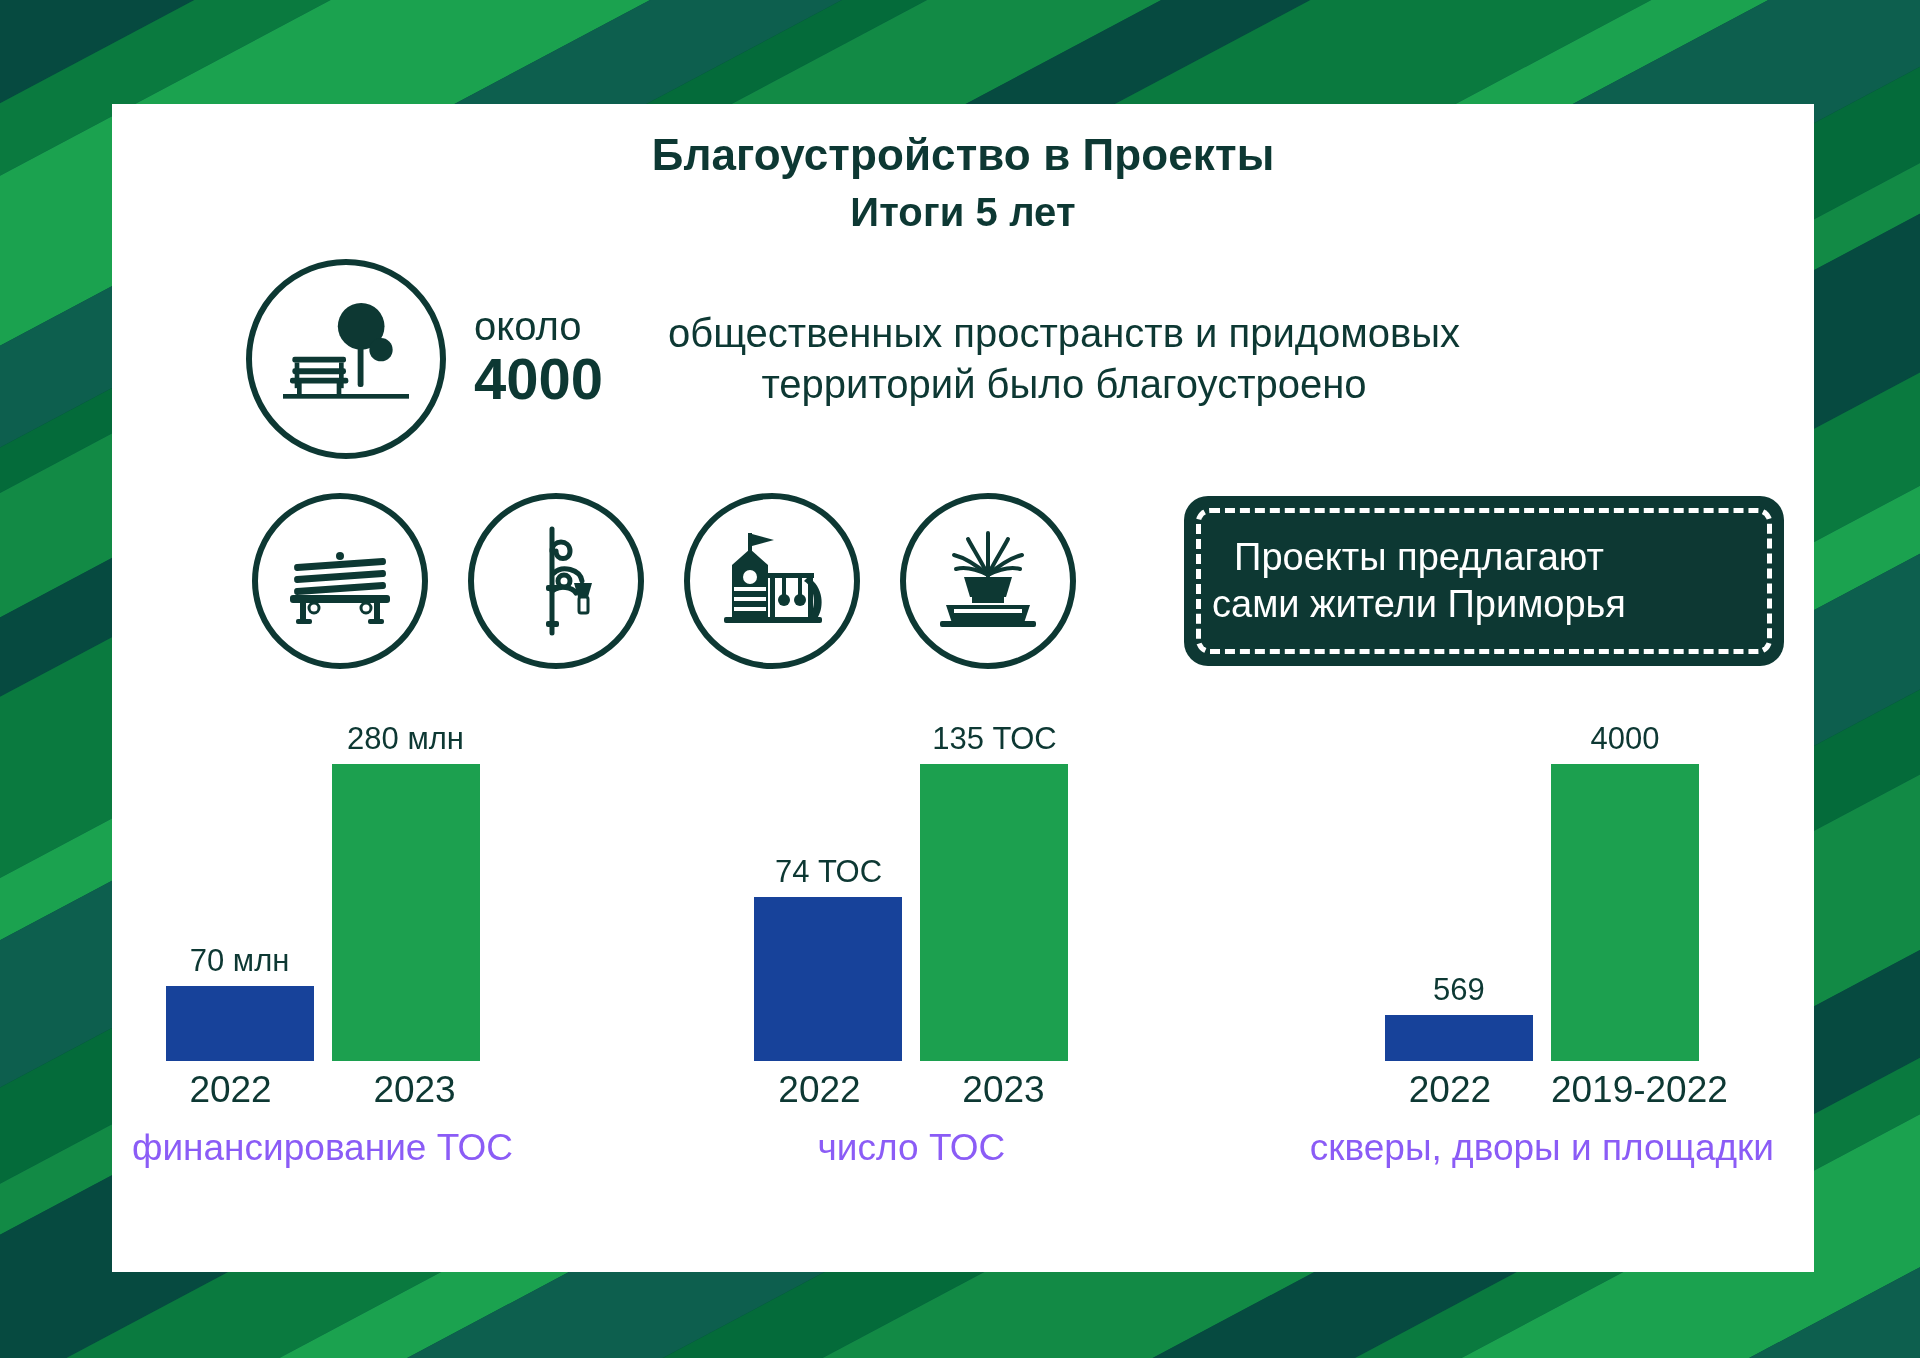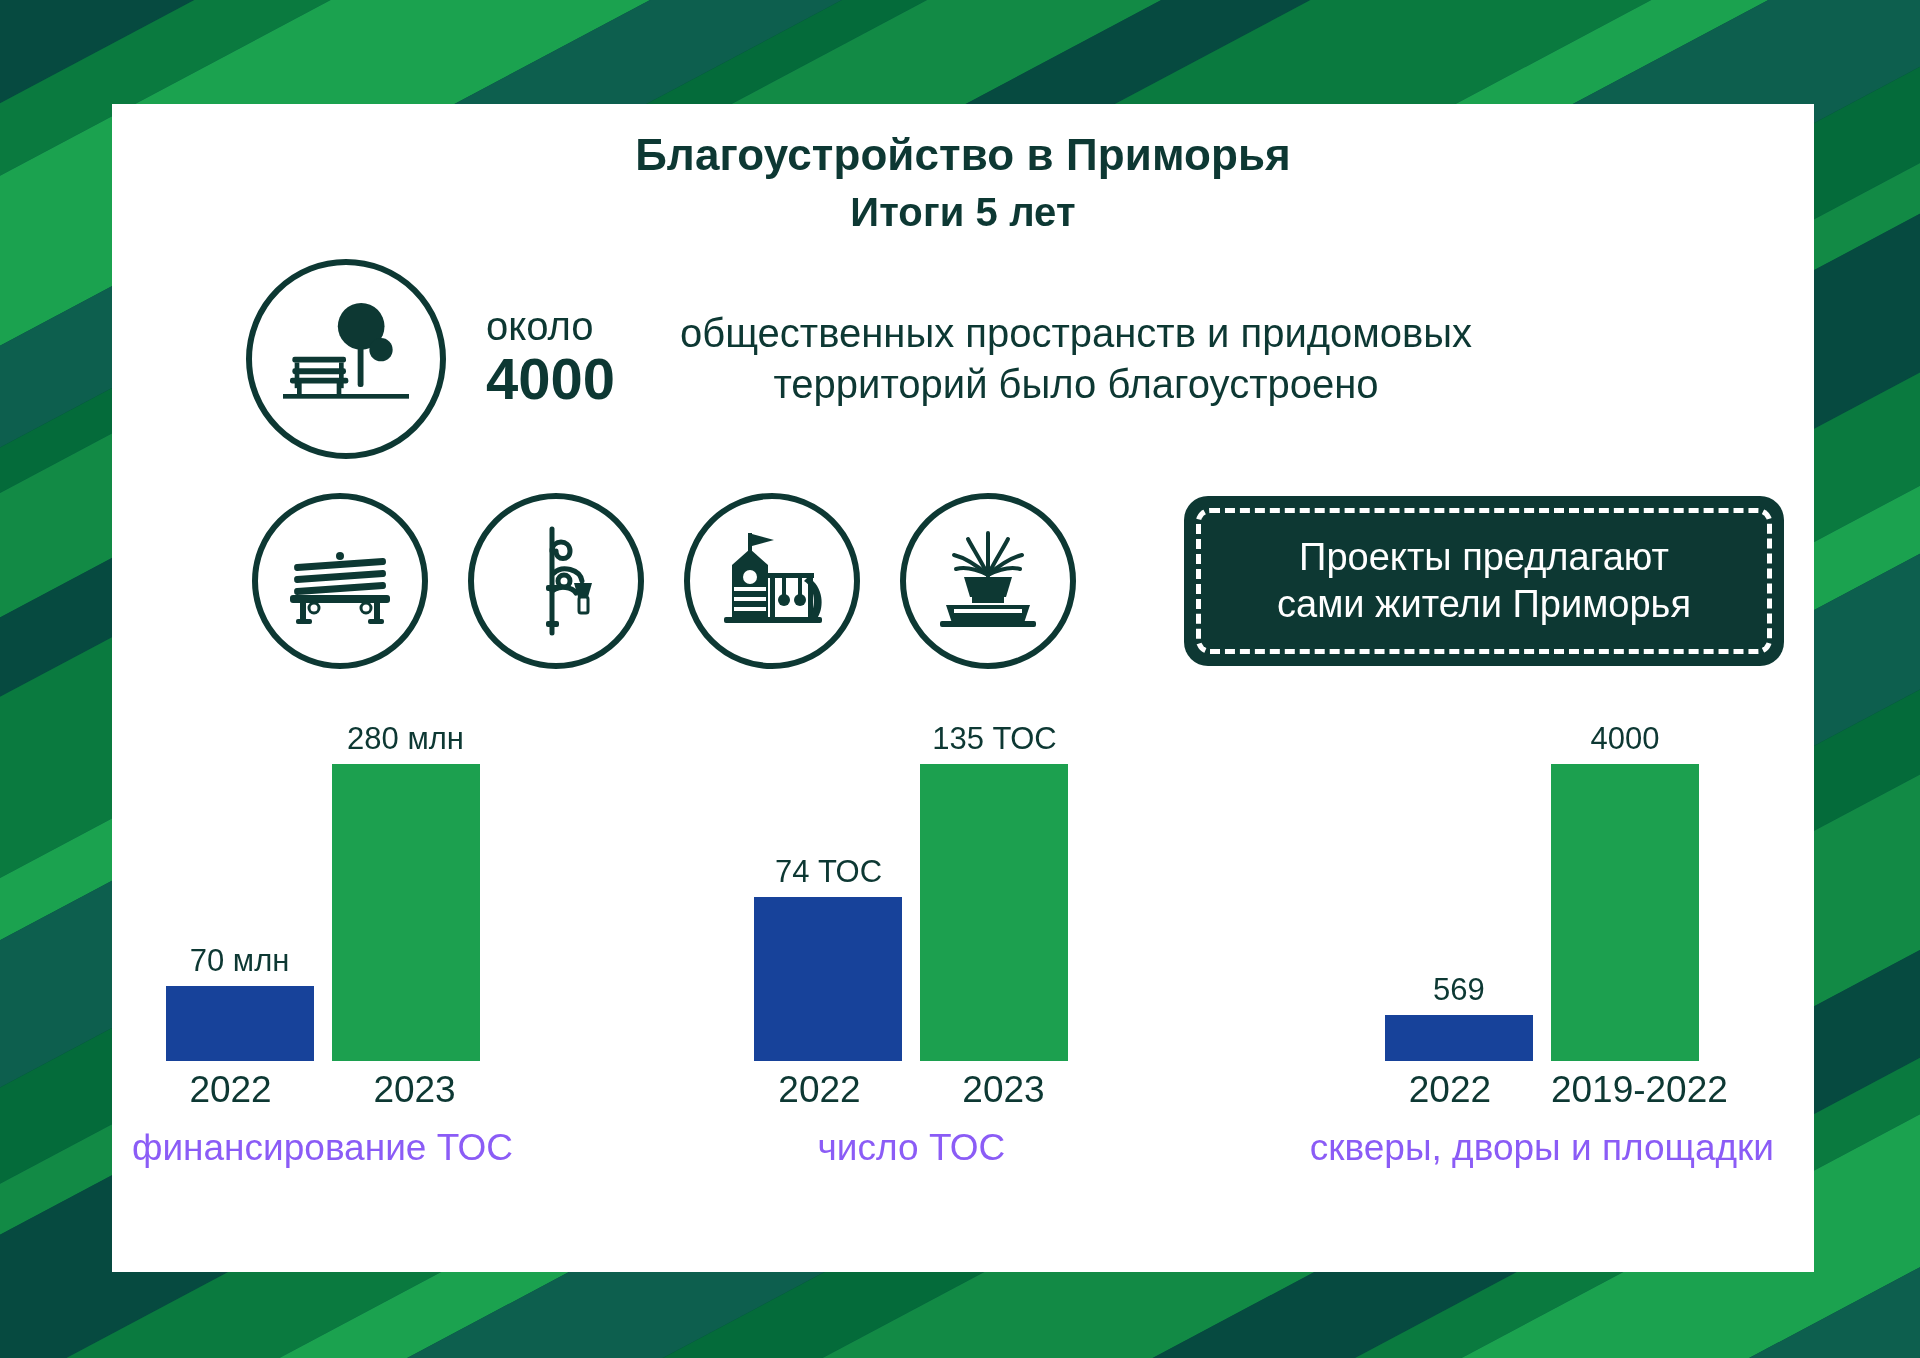--- a/index.html
+++ b/index.html
@@ -59,21 +59,21 @@
     border: 6px solid #0d3833;
     border-radius: 50%;
     display: flex;
     align-items: center;
     justify-content: center;
     flex: none;
     background: #fff;
   }
   #hero-circle { width: 200px; height: 200px; }
   .hero-approx {
-    margin-left: 40px;
+    margin-left: 28px;
     text-align: left;
     flex: none;
     width: 186px;
   }
   .hero-approx .word { font-size: 40px; color: #0d3833; line-height: 1.02; }
   .hero-approx .num  { font-size: 58px; color: #0d3833; font-weight: bold; line-height: 1.12; }
   .hero-text {
     margin-left: 8px;
     font-size: 40px;
     line-height: 1.28;
@@ -93,21 +93,21 @@
   .small-circle svg { width: 120px; height: 120px; display: block; }
 
   #callout {
     margin-left: 68px;
     width: 600px;
     height: 170px;
     background: #0d3833;
     border-radius: 24px;
     display: flex;
     align-items: center;
-    justify-content: center;
+    justify-content: flex-start;
     position: relative;
   }
   #callout::before {
     content: "";
     position: absolute;
     inset: 12px;
     border: 5px dashed #ffffff;
     border-radius: 14px;
     pointer-events: none;
   }
@@ -192,21 +192,21 @@
       <div class="stripe" style="top: 1864px; height: 50px; background: rgb(10, 122, 63);"></div>
       <div class="stripe" style="top: 1914px; height: 135px; background: rgb(27, 162, 79);"></div>
       <div class="stripe" style="top: 2049px; height: 80px; background: rgb(13, 95, 78);"></div>
       <div class="stripe" style="top: 2129px; height: 115px; background: rgb(4, 107, 58);"></div>
       <div class="stripe" style="top: 2244px; height: 65px; background: rgb(18, 138, 69);"></div>
       <div class="stripe" style="top: 2309px; height: 145px; background: rgb(6, 74, 64);"></div>
     </div>
 
   <div id="card">
 
-    <div class="title">Благоустройство в Приморья</div>
+    <div class="title">Благоустройство в Проекты</div>
     <div class="subtitle">Итоги 5 лет</div>
 
     <div id="hero">
 
       <div class="circle-icon" id="hero-circle">
         <svg viewBox="0 0 120 120" width="140" height="140" aria-hidden="true">
           <g fill="#0d3833">
 
             <circle cx="73" cy="32" r="20"></circle>
             <circle cx="90" cy="52" r="10"></circle>

